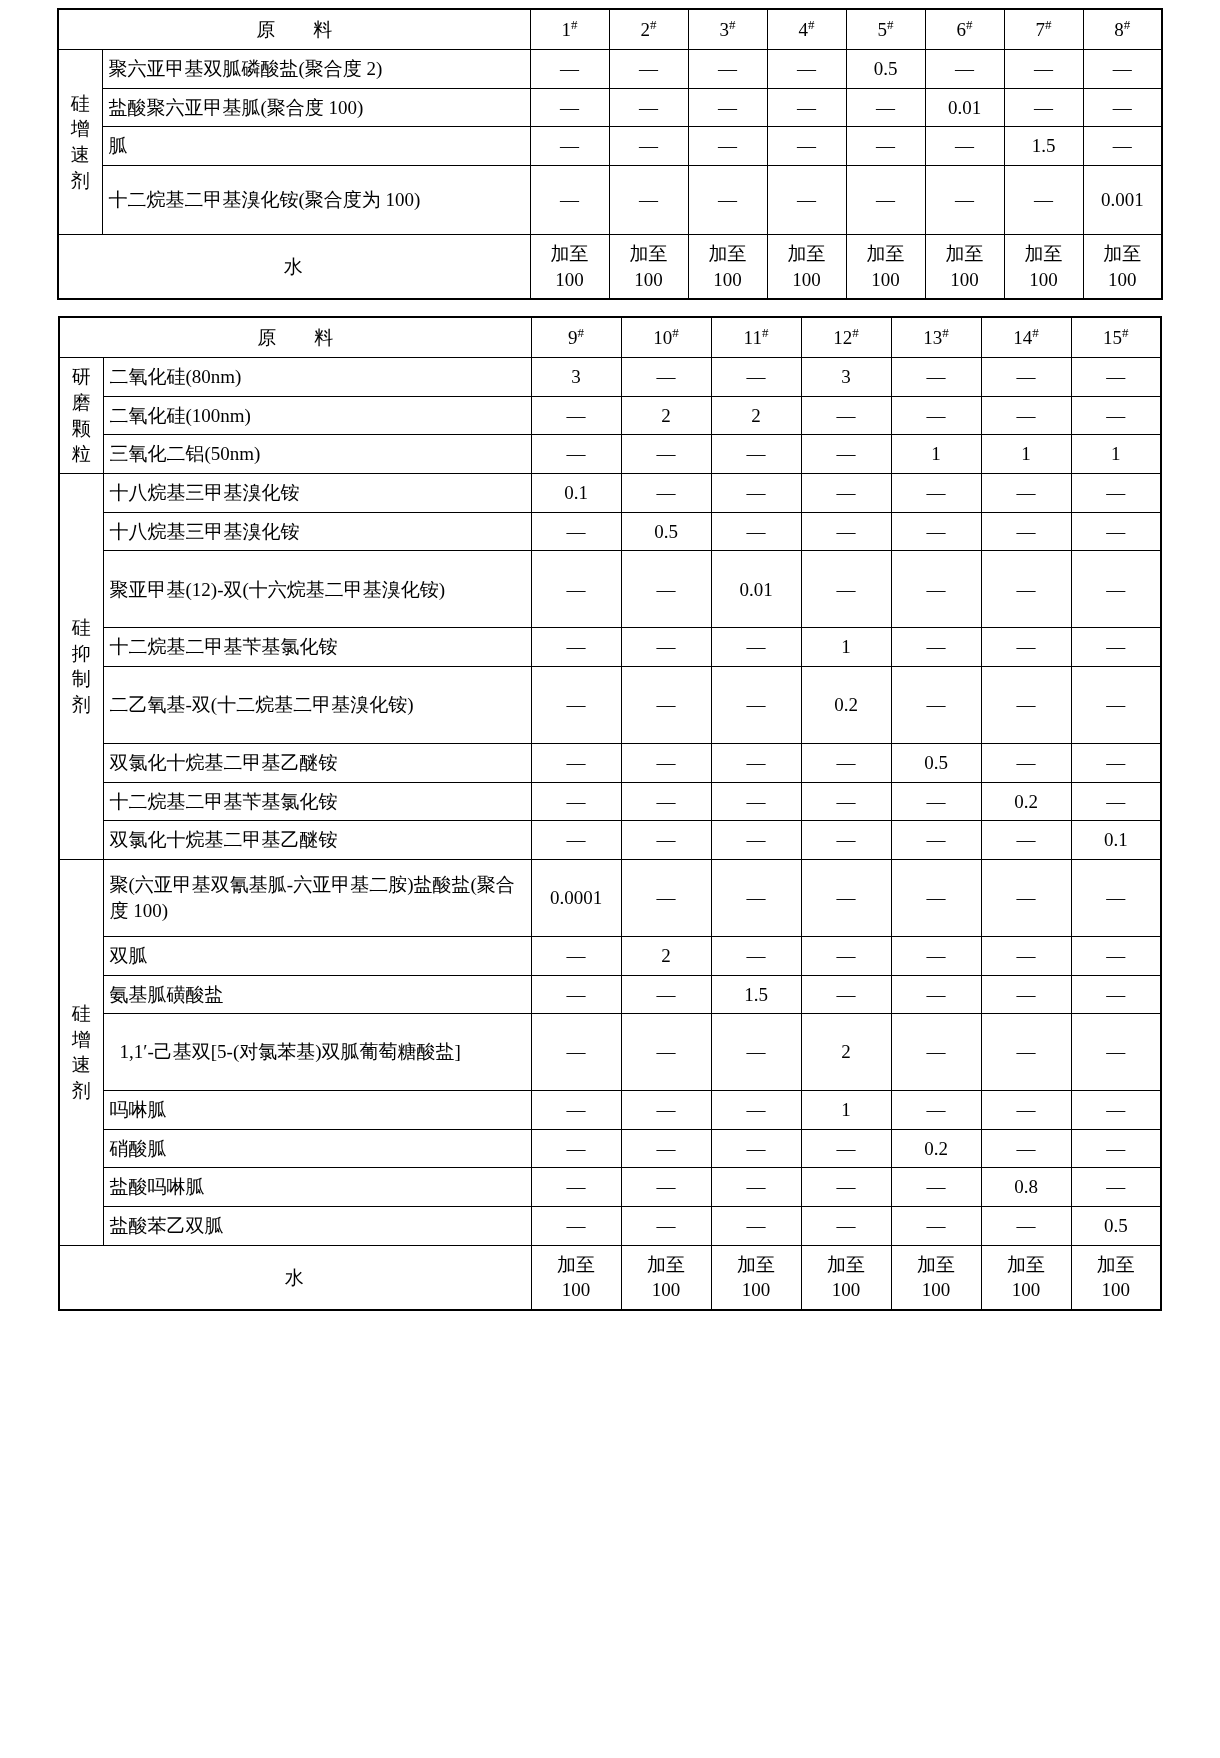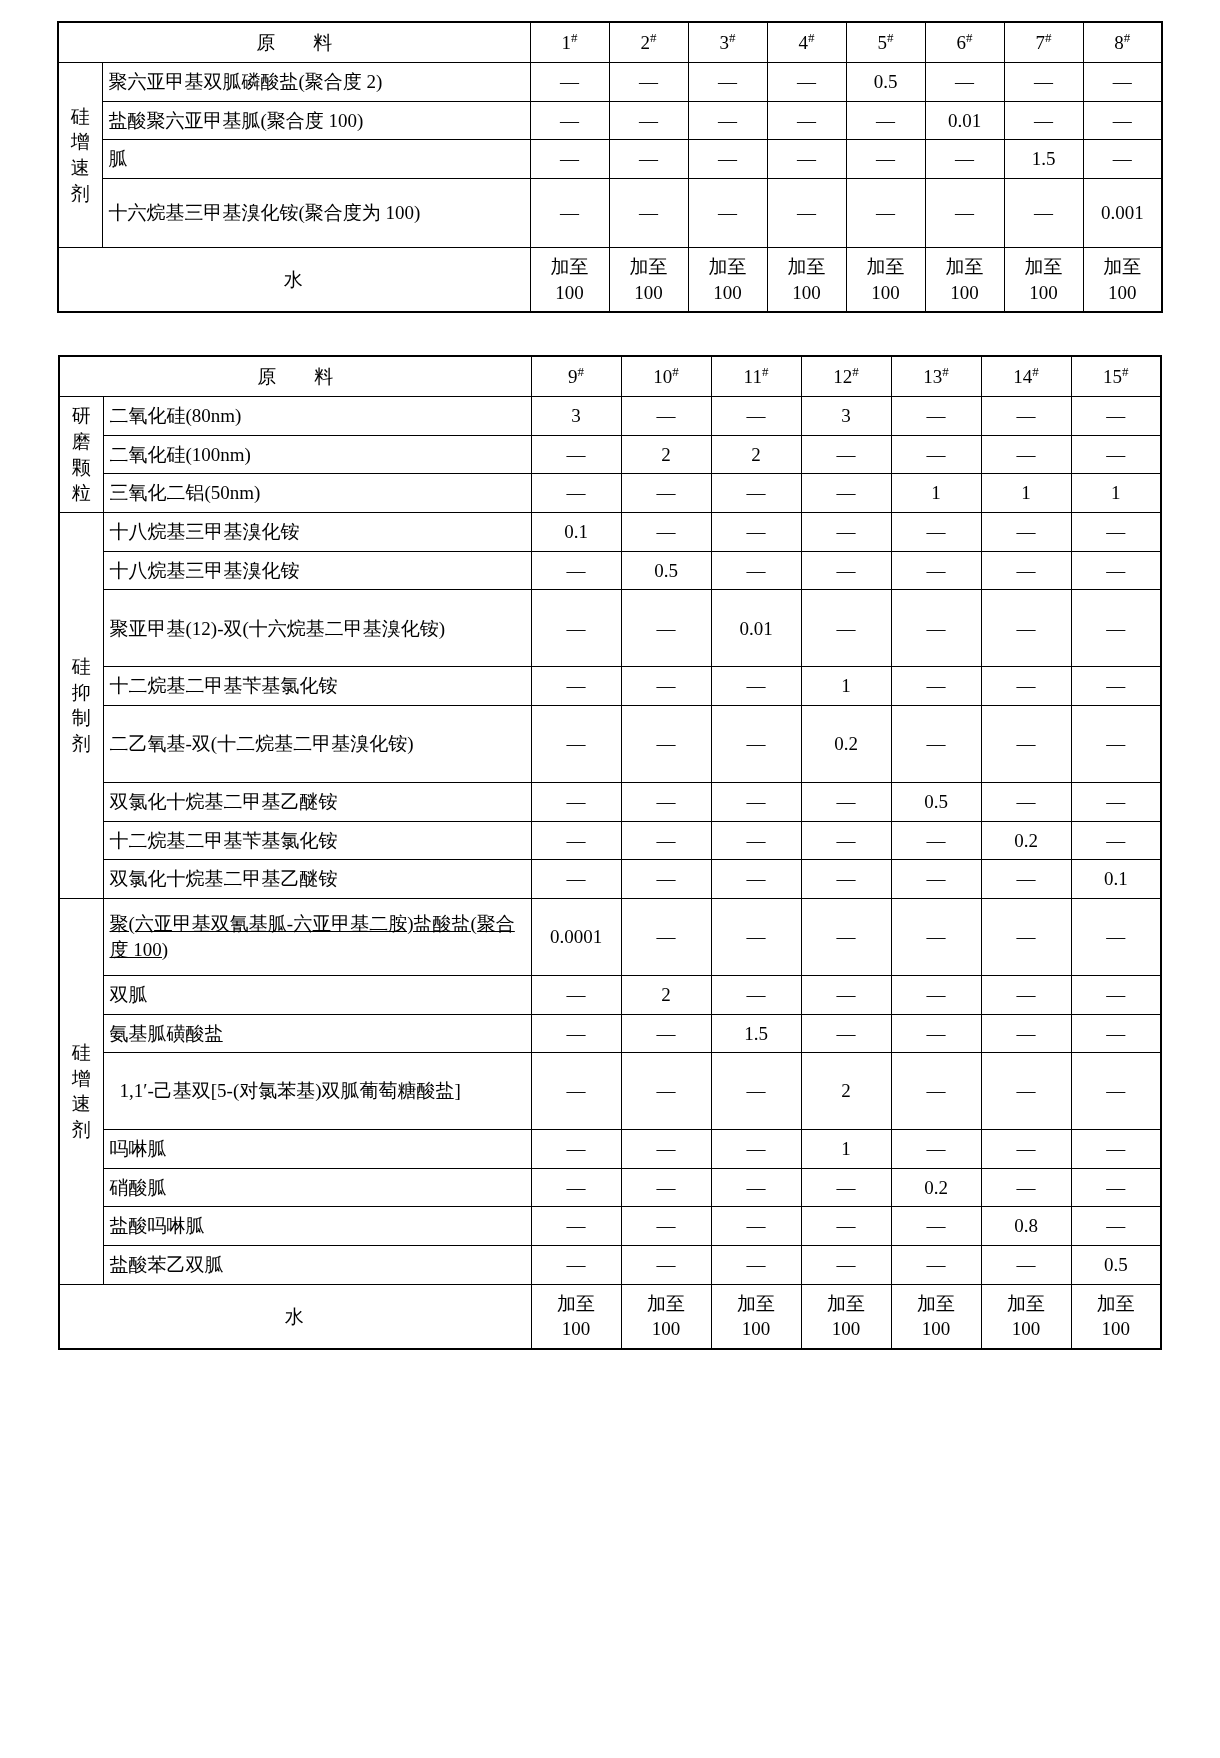--- a/index.html
+++ b/index.html
@@ -16,21 +16,21 @@
   .page {
     position: relative;
     width: 1220px;
     height: 1758px;
     box-sizing: border-box;
     padding: 4px 0 0 0;
   }
   table.tbl {
     border-collapse: collapse;
     table-layout: fixed;
-    margin: 17px auto;
+    margin: 4px auto;
   }
   table.tbl td {
     border: 1px solid #000000;
     font-size: 19px;
     line-height: 1.35;
     padding: 6px 6px;
     vertical-align: middle;
     word-break: break-all;
   }
   
@@ -146,21 +146,21 @@
         <td class="num">—</td>
         <td class="num">—</td>
         <td class="num">—</td>
         <td class="num">—</td>
         <td class="num">—</td>
         <td class="num">1.5</td>
         <td class="num">—</td>
       </tr>
 
       <tr>
-        <td class="name" style="height:56px;">十六烷基三甲基溴化铵(聚合度为 100)</td>
+        <td class="name" style="height:56px;">十二烷基二甲基溴化铵(聚合度为 100)</td>
         <td class="num">—</td>
         <td class="num">—</td>
         <td class="num">—</td>
         <td class="num">—</td>
         <td class="num">—</td>
         <td class="num">—</td>
         <td class="num">—</td>
         <td class="num">0.001</td>
       </tr>
 
@@ -352,21 +352,21 @@
         <td class="num">0.1</td>
       </tr>
 
       <tr>
         <td class="cat" rowspan="8">
           <span>硅</span>
           <span>增</span>
           <span>速</span>
           <span>剂</span>
         </td>
-        <td class="name" style="height:64px;text-decoration:underline;">聚(六亚甲基双氰基胍-六亚甲基二胺)盐酸盐(聚合度 100)</td>
+        <td class="name" style="height:64px;">聚(六亚甲基双氰基胍-六亚甲基二胺)盐酸盐(聚合度 100)</td>
         <td class="num">0.0001</td>
         <td class="num">—</td>
         <td class="num">—</td>
         <td class="num">—</td>
         <td class="num">—</td>
         <td class="num">—</td>
         <td class="num">—</td>
       </tr>
       <tr>
         <td class="name">双胍</td>

